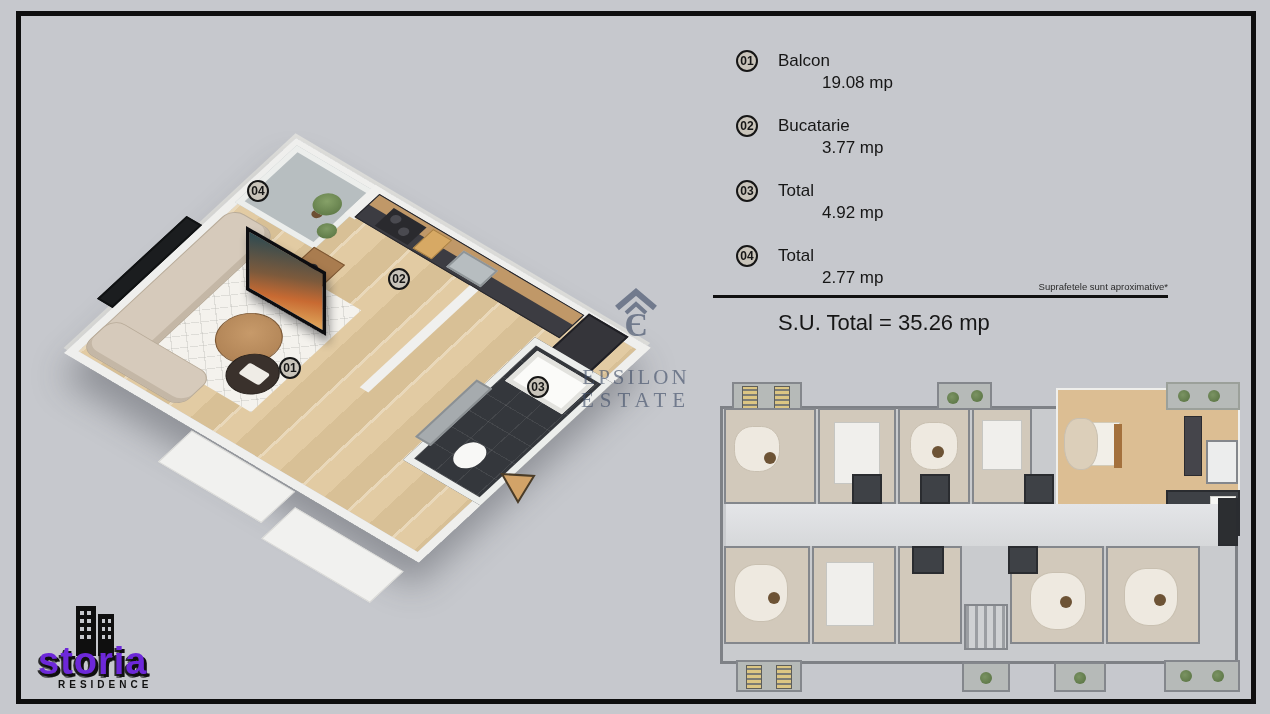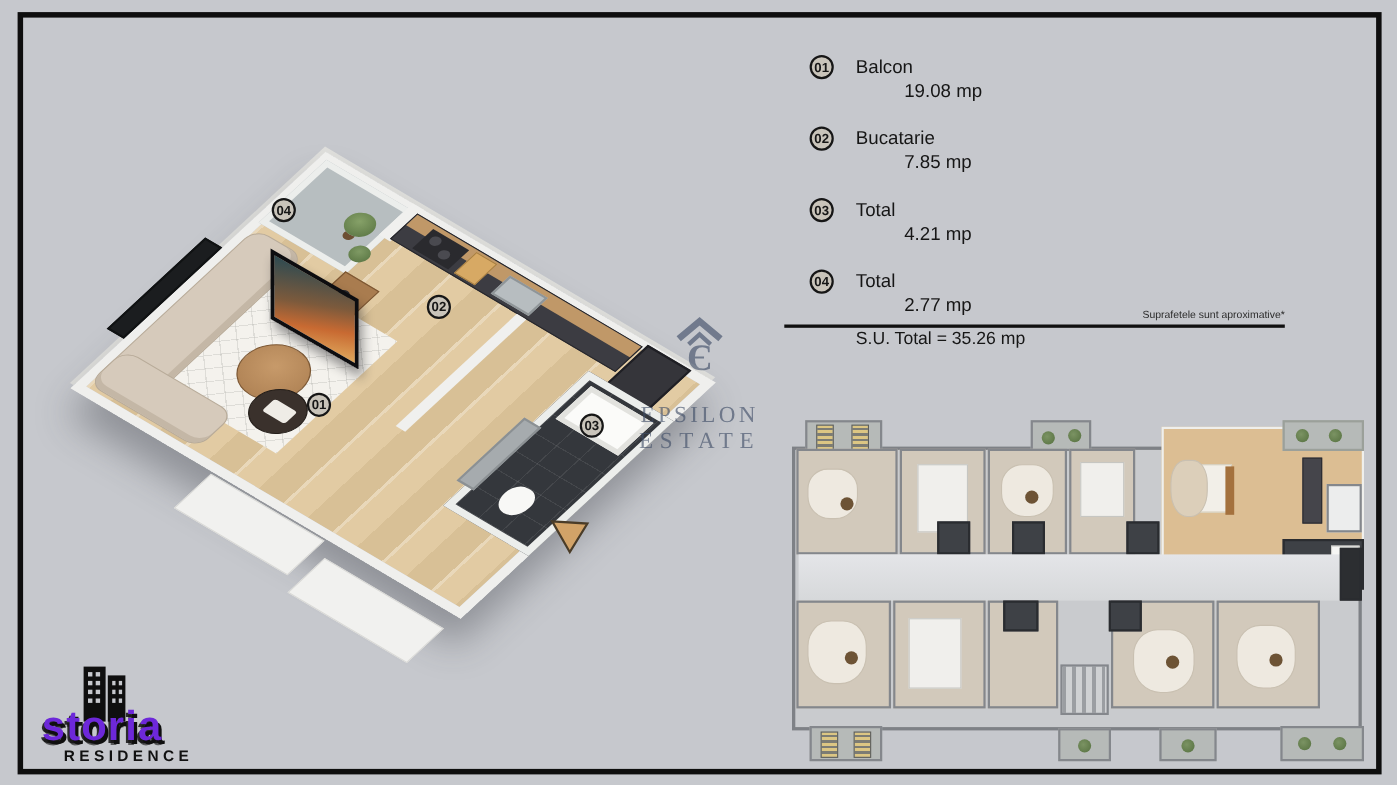--- a/index.html
+++ b/index.html
@@ -30,21 +30,21 @@
   .room-area { font-size:17px;margin-left:44px; }
   .disclaimer {
     position:absolute; left:868px; top:281px; width:300px;
     font-size:9.5px; color:#2c2c2c; text-align:right; z-index:10;
   }
   .divider {
     position:absolute; left:713px; top:295px; width:455px; height:2.5px;
     background:#101010; z-index:10;
   }
   .total-line {
-    position:absolute; left:778px; top:300px; font-size:16px; z-index:10;
+    position:absolute; left:778px; top:310px; font-size:22px; z-index:10;
   }
   
   .epsilon {
     position:absolute; left:566px; top:286px; width:140px; z-index:9;
     text-align:center; color:#3e4c66; opacity:0.62;
     font-family:"Liberation Serif", serif;
   }
   .epsilon svg { display:block; margin:0 auto 2px auto; }
   .epsilon .l1 { font-size:21px; letter-spacing:3px; line-height:23px;margin-top:24px; }
   .epsilon .l2 { font-size:21px; letter-spacing:6px; line-height:23px; }
@@ -142,21 +142,21 @@
     background:repeating-linear-gradient(90deg,#9b9ea2 0 3px,#cfd1d3 3px 9px); }
   .hl-floor { background:#dcbe93; border-color:#9b8a6d; }
   .hl-wall { border-color:#efefec; }
   
   .storia { position:absolute; left:30px; top:600px; z-index:20; }
   .storia .bld { position:absolute; left:34px; top:4px; }
   .storia .word {
     position:absolute; left:8px; top:40px; font-size:38px; font-weight:bold; letter-spacing:1px;
     color:#6d28d9; text-shadow:3px 3px 0 #0f0f0f, -2px 2px 0 rgba(15,15,15,0.85), 0 4px 0 rgba(15,15,15,0.6);
   }
-  .storia .res { position:absolute; left:28px; top:79px; font-size:14px; font-weight:bold; letter-spacing:4px; color:#111; }
+  .storia .res { position:absolute; left:28px; top:79px; font-size:10px; font-weight:bold; letter-spacing:4px; color:#111; }
 </style>
 </head>
 <body>
 
 <div class="frame"></div>
 
 <div class="iso">
   <div class="floor"></div>
   <div class="balcony">
     <div class="plant-big"></div>
@@ -219,28 +219,28 @@
     <div class="badge">01</div>
     <div class="legend-text">
       <div class="room-name">Balcon</div>
       <div class="room-area">19.08 mp</div>
     </div>
   </div>
   <div class="legend-item">
     <div class="badge">02</div>
     <div class="legend-text">
       <div class="room-name">Bucatarie</div>
-      <div class="room-area">7.85 mp</div>
+      <div class="room-area">3.77 mp</div>
     </div>
   </div>
   <div class="legend-item">
     <div class="badge">03</div>
     <div class="legend-text">
       <div class="room-name">Total</div>
-      <div class="room-area">4.21 mp</div>
+      <div class="room-area">4.92 mp</div>
     </div>
   </div>
   <div class="legend-item">
     <div class="badge">04</div>
     <div class="legend-text">
       <div class="room-name">Total</div>
       <div class="room-area">2.77 mp</div>
     </div>
   </div>
 </div>

